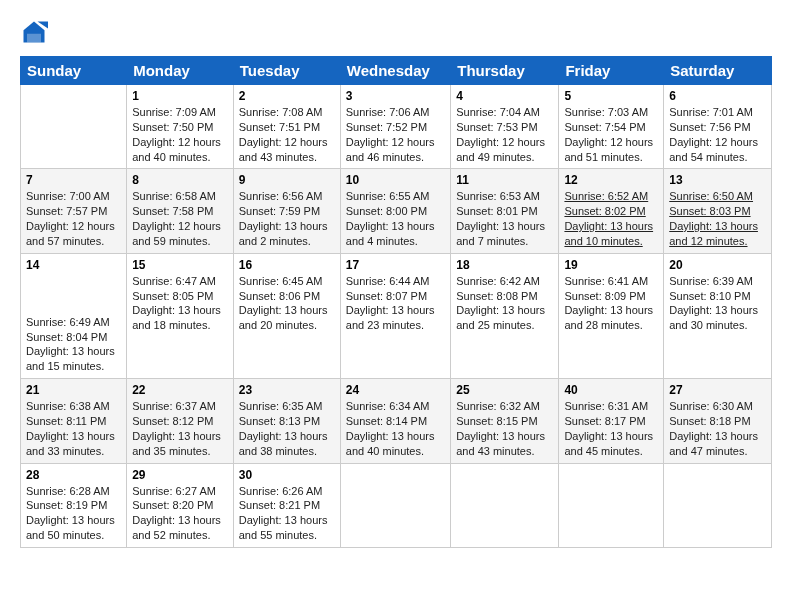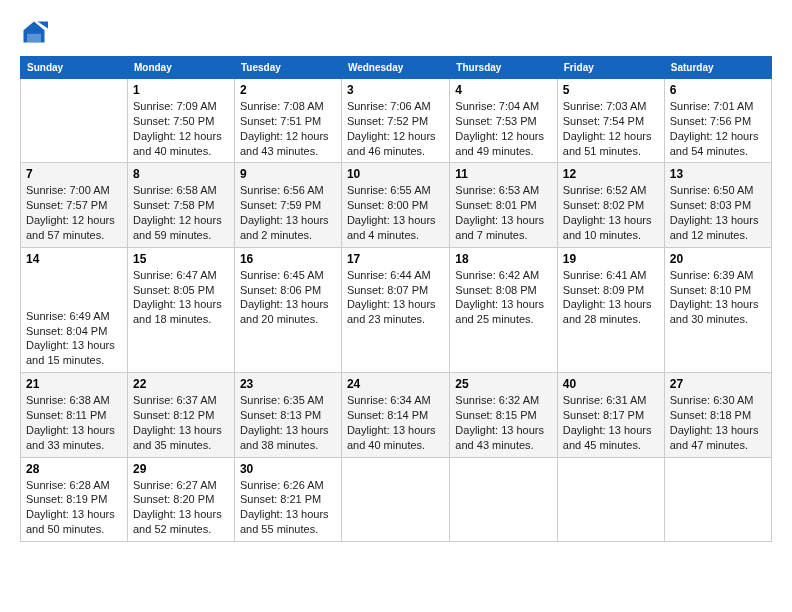--- a/index.html
+++ b/index.html
@@ -54,21 +54,21 @@
     table {
       width: 100%;
       border-collapse: collapse;
       font-size: 11px;
     }
     thead tr th {
       background-color: #1565c0;
       color: #fff;
       padding: 5px 6px;
       text-align: left;
-      font-size: 10px;
+      font-size: 15px;
       font-weight: bold;
       border: 1px solid #1565c0;
     }
     tbody tr td {
       border: 1px solid #ccc;
       padding: 4px 5px;
       vertical-align: top;
       width: 113px;
       min-height: 75px;
     }
@@ -207,28 +207,28 @@
           </td>
           <td>
             <span class="day-num">11</span>
             <div class="day-info" style="white-space: pre-line;">Sunrise: 6:53 AM
 Sunset: 8:01 PM
 Daylight: 13 hours
 and 7 minutes.</div>
           </td>
           <td>
             <span class="day-num">12</span>
-            <div class="day-info" style="white-space: pre-line;">Sunrise: 6:52 AM
+            <div class="day-info" style="white-space: pre-line; text-decoration: underline;">Sunrise: 6:52 AM
 Sunset: 8:02 PM
 Daylight: 13 hours
 and 10 minutes.</div>
           </td>
           <td>
             <span class="day-num">13</span>
-            <div class="day-info" style="white-space: pre-line;">Sunrise: 6:50 AM
+            <div class="day-info" style="white-space: pre-line; text-decoration: underline;">Sunrise: 6:50 AM
 Sunset: 8:03 PM
 Daylight: 13 hours
 and 12 minutes.</div>
           </td>
         </tr>
         <tr>
           <td>
             <span class="day-num">14</span>
             <div class="day-info" style="white-space: pre-line; margin-top: 43px;">Sunrise: 6:49 AM
 Sunset: 8:04 PM

